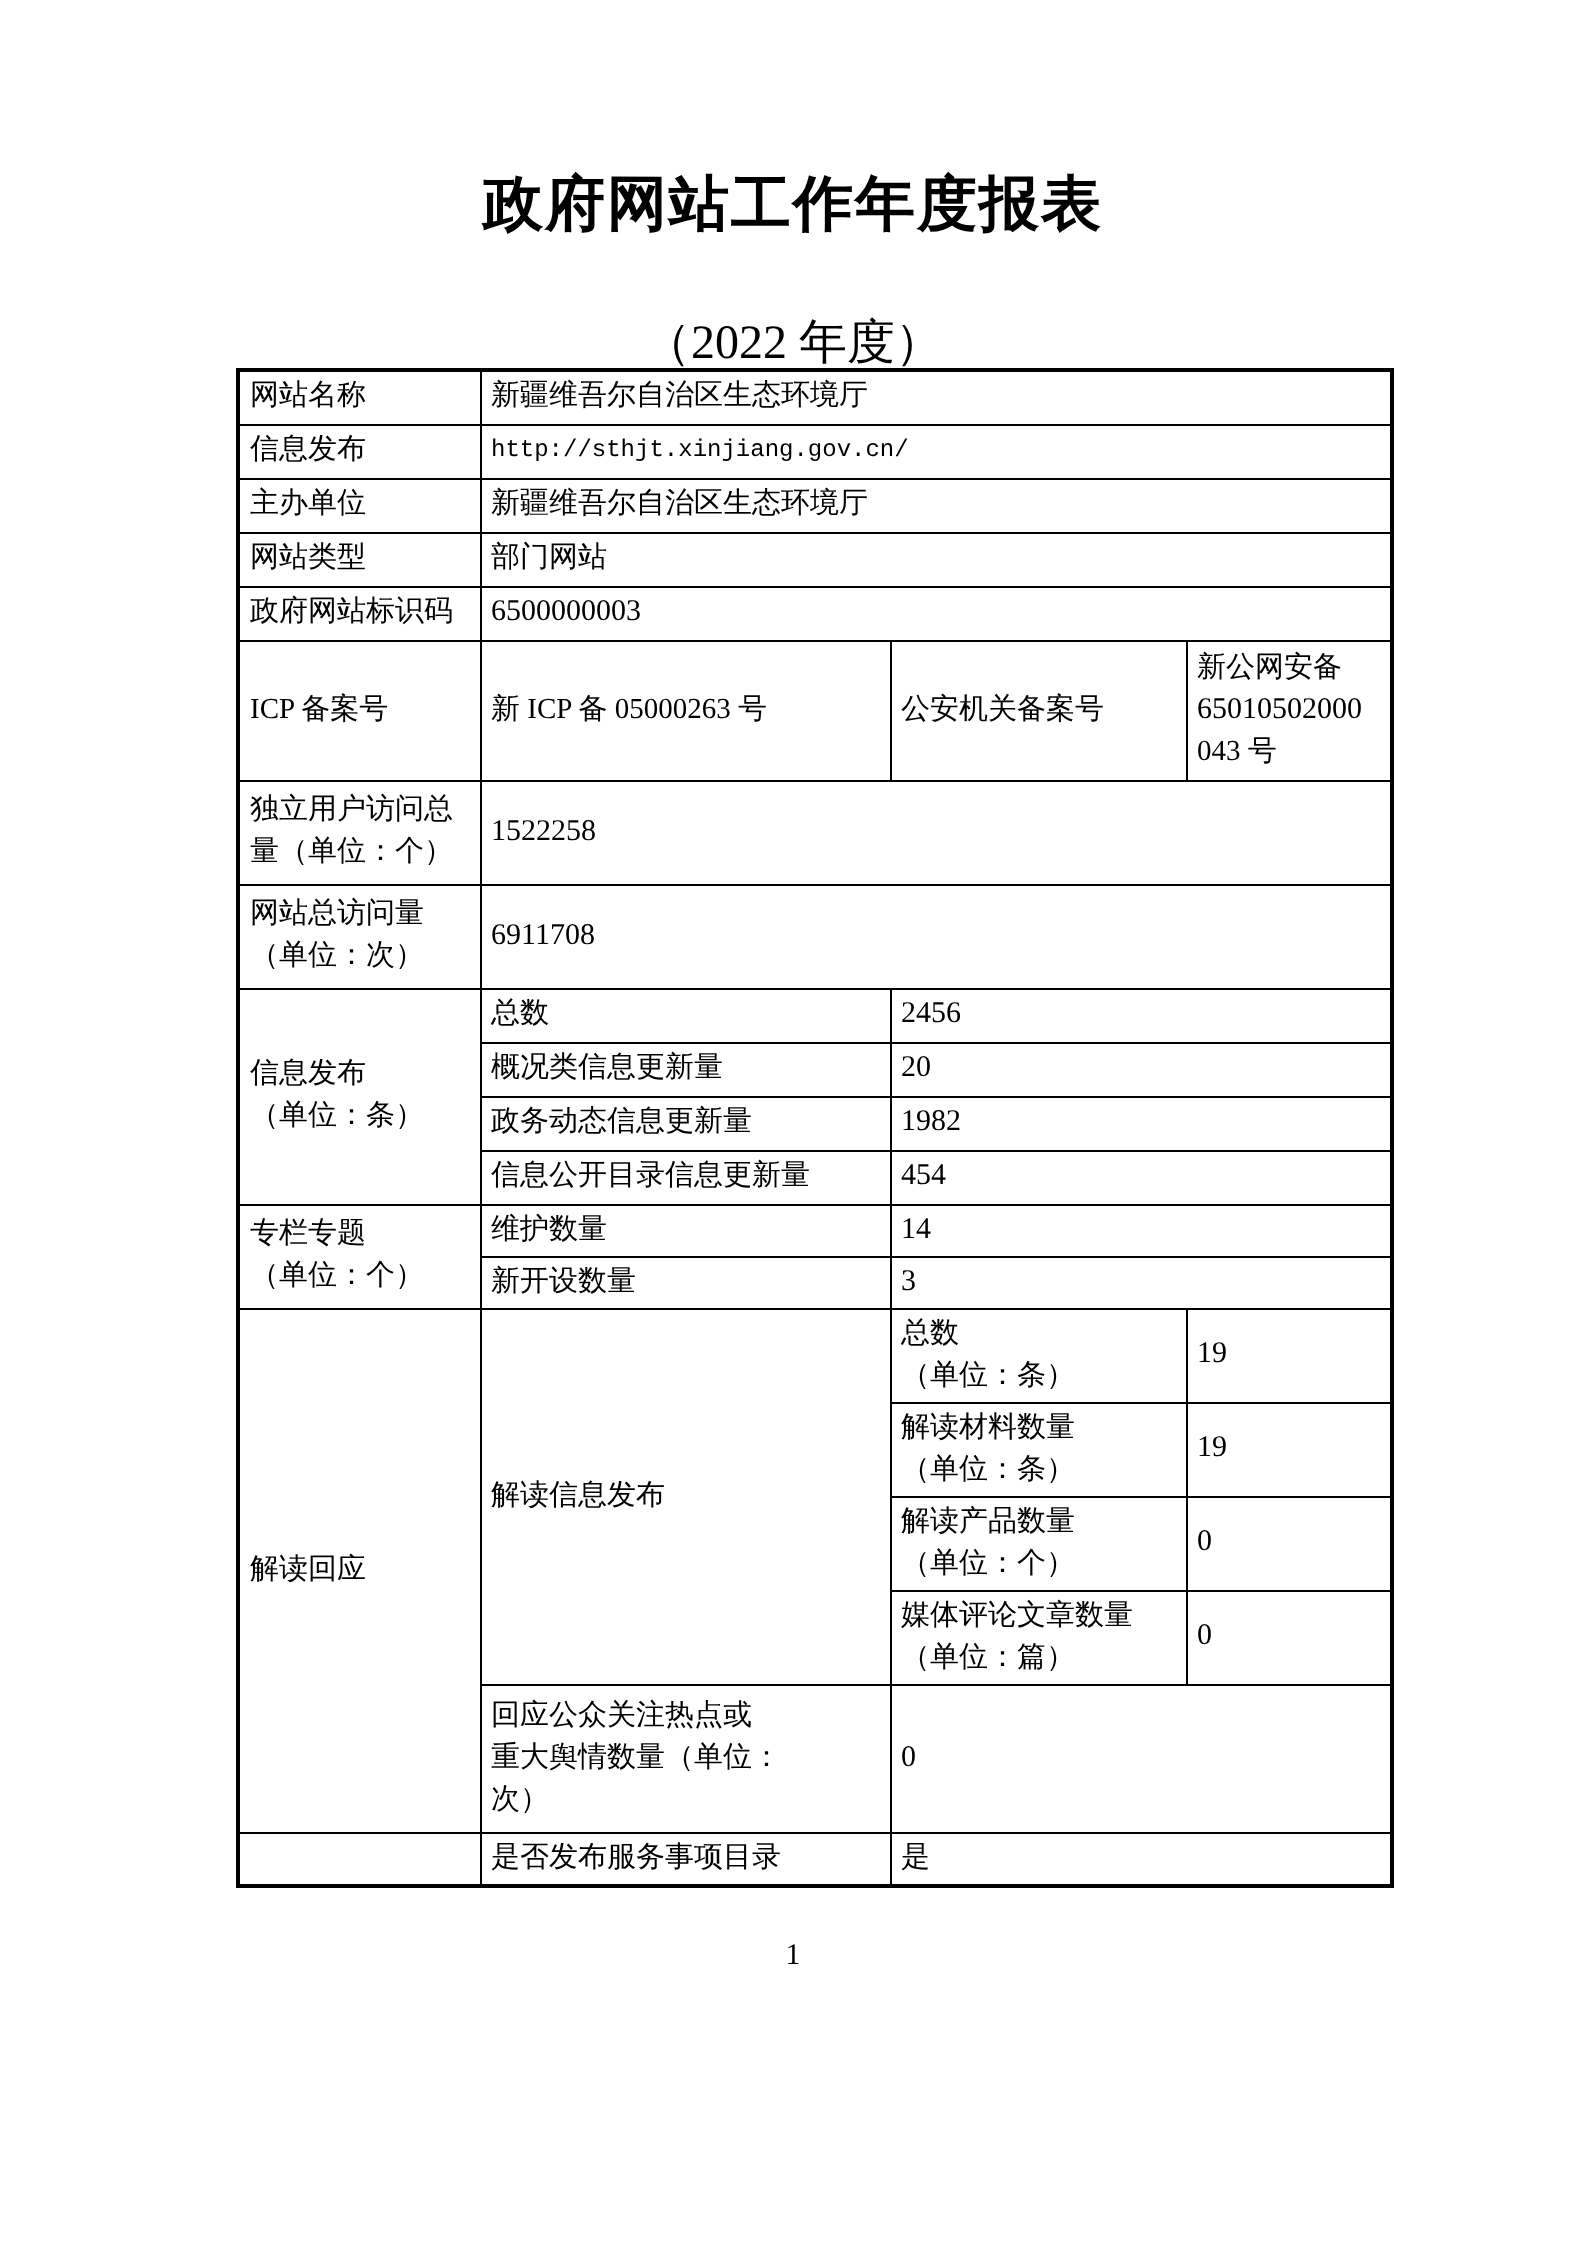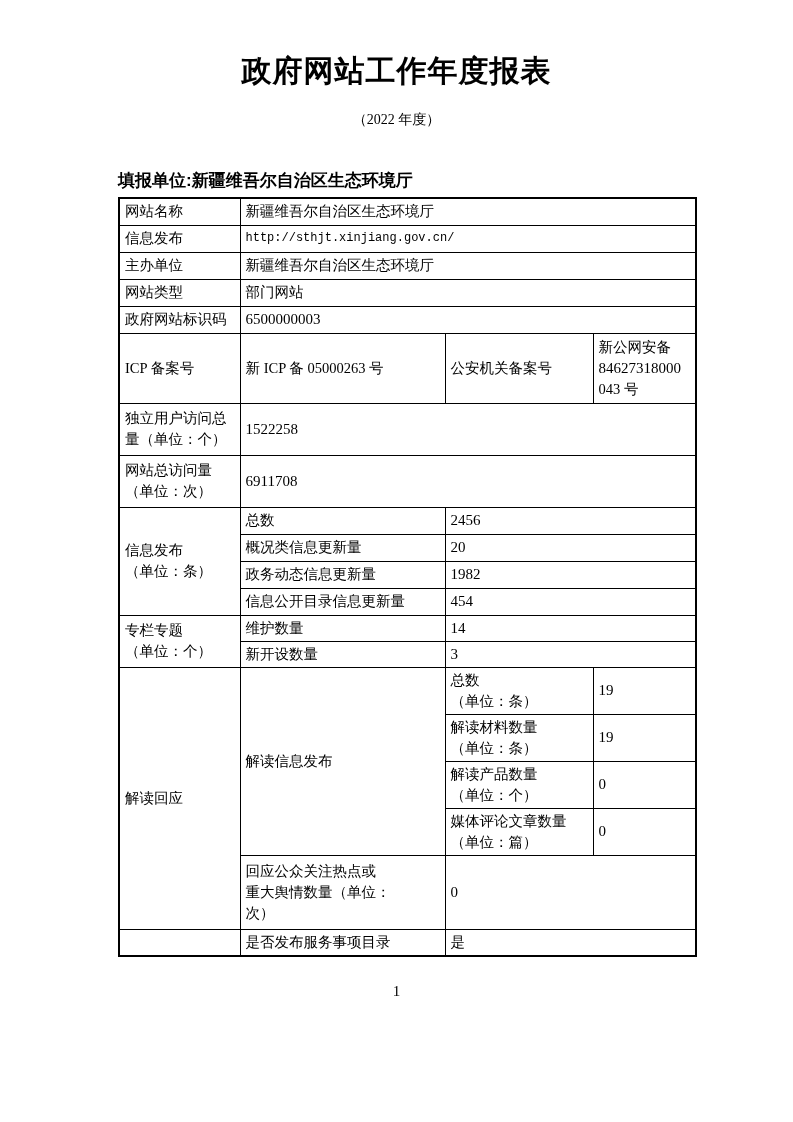--- a/index.html
+++ b/index.html
@@ -1,22 +1,22 @@
 <!DOCTYPE html>
 <html><head>
 <meta charset="utf-8">
 <style>
   html,body{margin:0;padding:0;}
   body{width:793px;height:1122px;background:#ffffff;color:#000;
        font-family:"Liberation Serif","DejaVu Serif",serif;}
   .sheet{position:relative;width:793px;height:1122px;overflow:hidden;}
-  .title{padding-top:52px;text-align:center;
+  .title{padding-top:84px;text-align:center;
          font-family:"Liberation Sans","DejaVu Sans",sans-serif;
          font-weight:bold;font-size:30px;line-height:38px;letter-spacing:1px;}
-  .subtitle{margin-top:18px;text-align:center;font-size:14px;line-height:24px;}
+  .subtitle{margin-top:38px;text-align:center;font-size:24px;line-height:24px;}
   .unit-line{margin:38px 0 5px 118px;
          font-family:"Liberation Sans","DejaVu Sans",sans-serif;
          font-weight:bold;font-size:17px;line-height:22px;}
   table.report{border-collapse:collapse;table-layout:fixed;
          margin-left:118px;width:577px;border:2px solid #000;}
   td{border:1px solid #000;vertical-align:middle;
      padding:2px 5px;font-size:14.5px;line-height:21px;overflow:hidden;}
   .ln{line-height:21px;}
   .num{font-size:15px;font-family:"Liberation Serif","DejaVu Serif",serif;}
   .url{font-family:"Liberation Mono","DejaVu Sans Mono",monospace;font-size:12px;}
@@ -30,21 +30,20 @@
   tr.rH{height:27px;border-radius:11px;}  
   .pagenum{margin-top:24px;text-align:center;font-size:15px;line-height:20px;}
 </style>
 </head>
 <body>
 
 <div class="sheet">
 
   <div class="title">政府网站工作年度报表</div>
   <div class="subtitle">（2022 年度）</div>
-  <div class="unit-line">填报单位:新疆维吾尔自治区生态环境厅</div>
 
   <table class="report">
     <colgroup>
       <col style="width:121px">
         <col style="width:205px">
         <col style="width:148px">
         <col style="width:103px">
     </colgroup>
     <tbody>
       <tr class="rA">
@@ -67,21 +66,21 @@
         <td>政府网站标识码</td>
         <td colspan="3" class="num">6500000003</td>
       </tr>
 
       <tr class="rB">
         <td>ICP 备案号</td>
         <td>新 ICP 备 05000263 号</td>
         <td>公安机关备案号</td>
         <td>
           <div class="ln">新公网安备</div>
-          <div class="ln num">84627318000</div>
+          <div class="ln num">65010502000</div>
           <div class="ln">043 号</div>
         </td>
       </tr>
 
       <tr class="rC">
         <td>
           <div class="ln">独立用户访问总</div>
           <div class="ln">量（单位：个）</div>
         </td>
         <td colspan="3" class="num">1522258</td>

